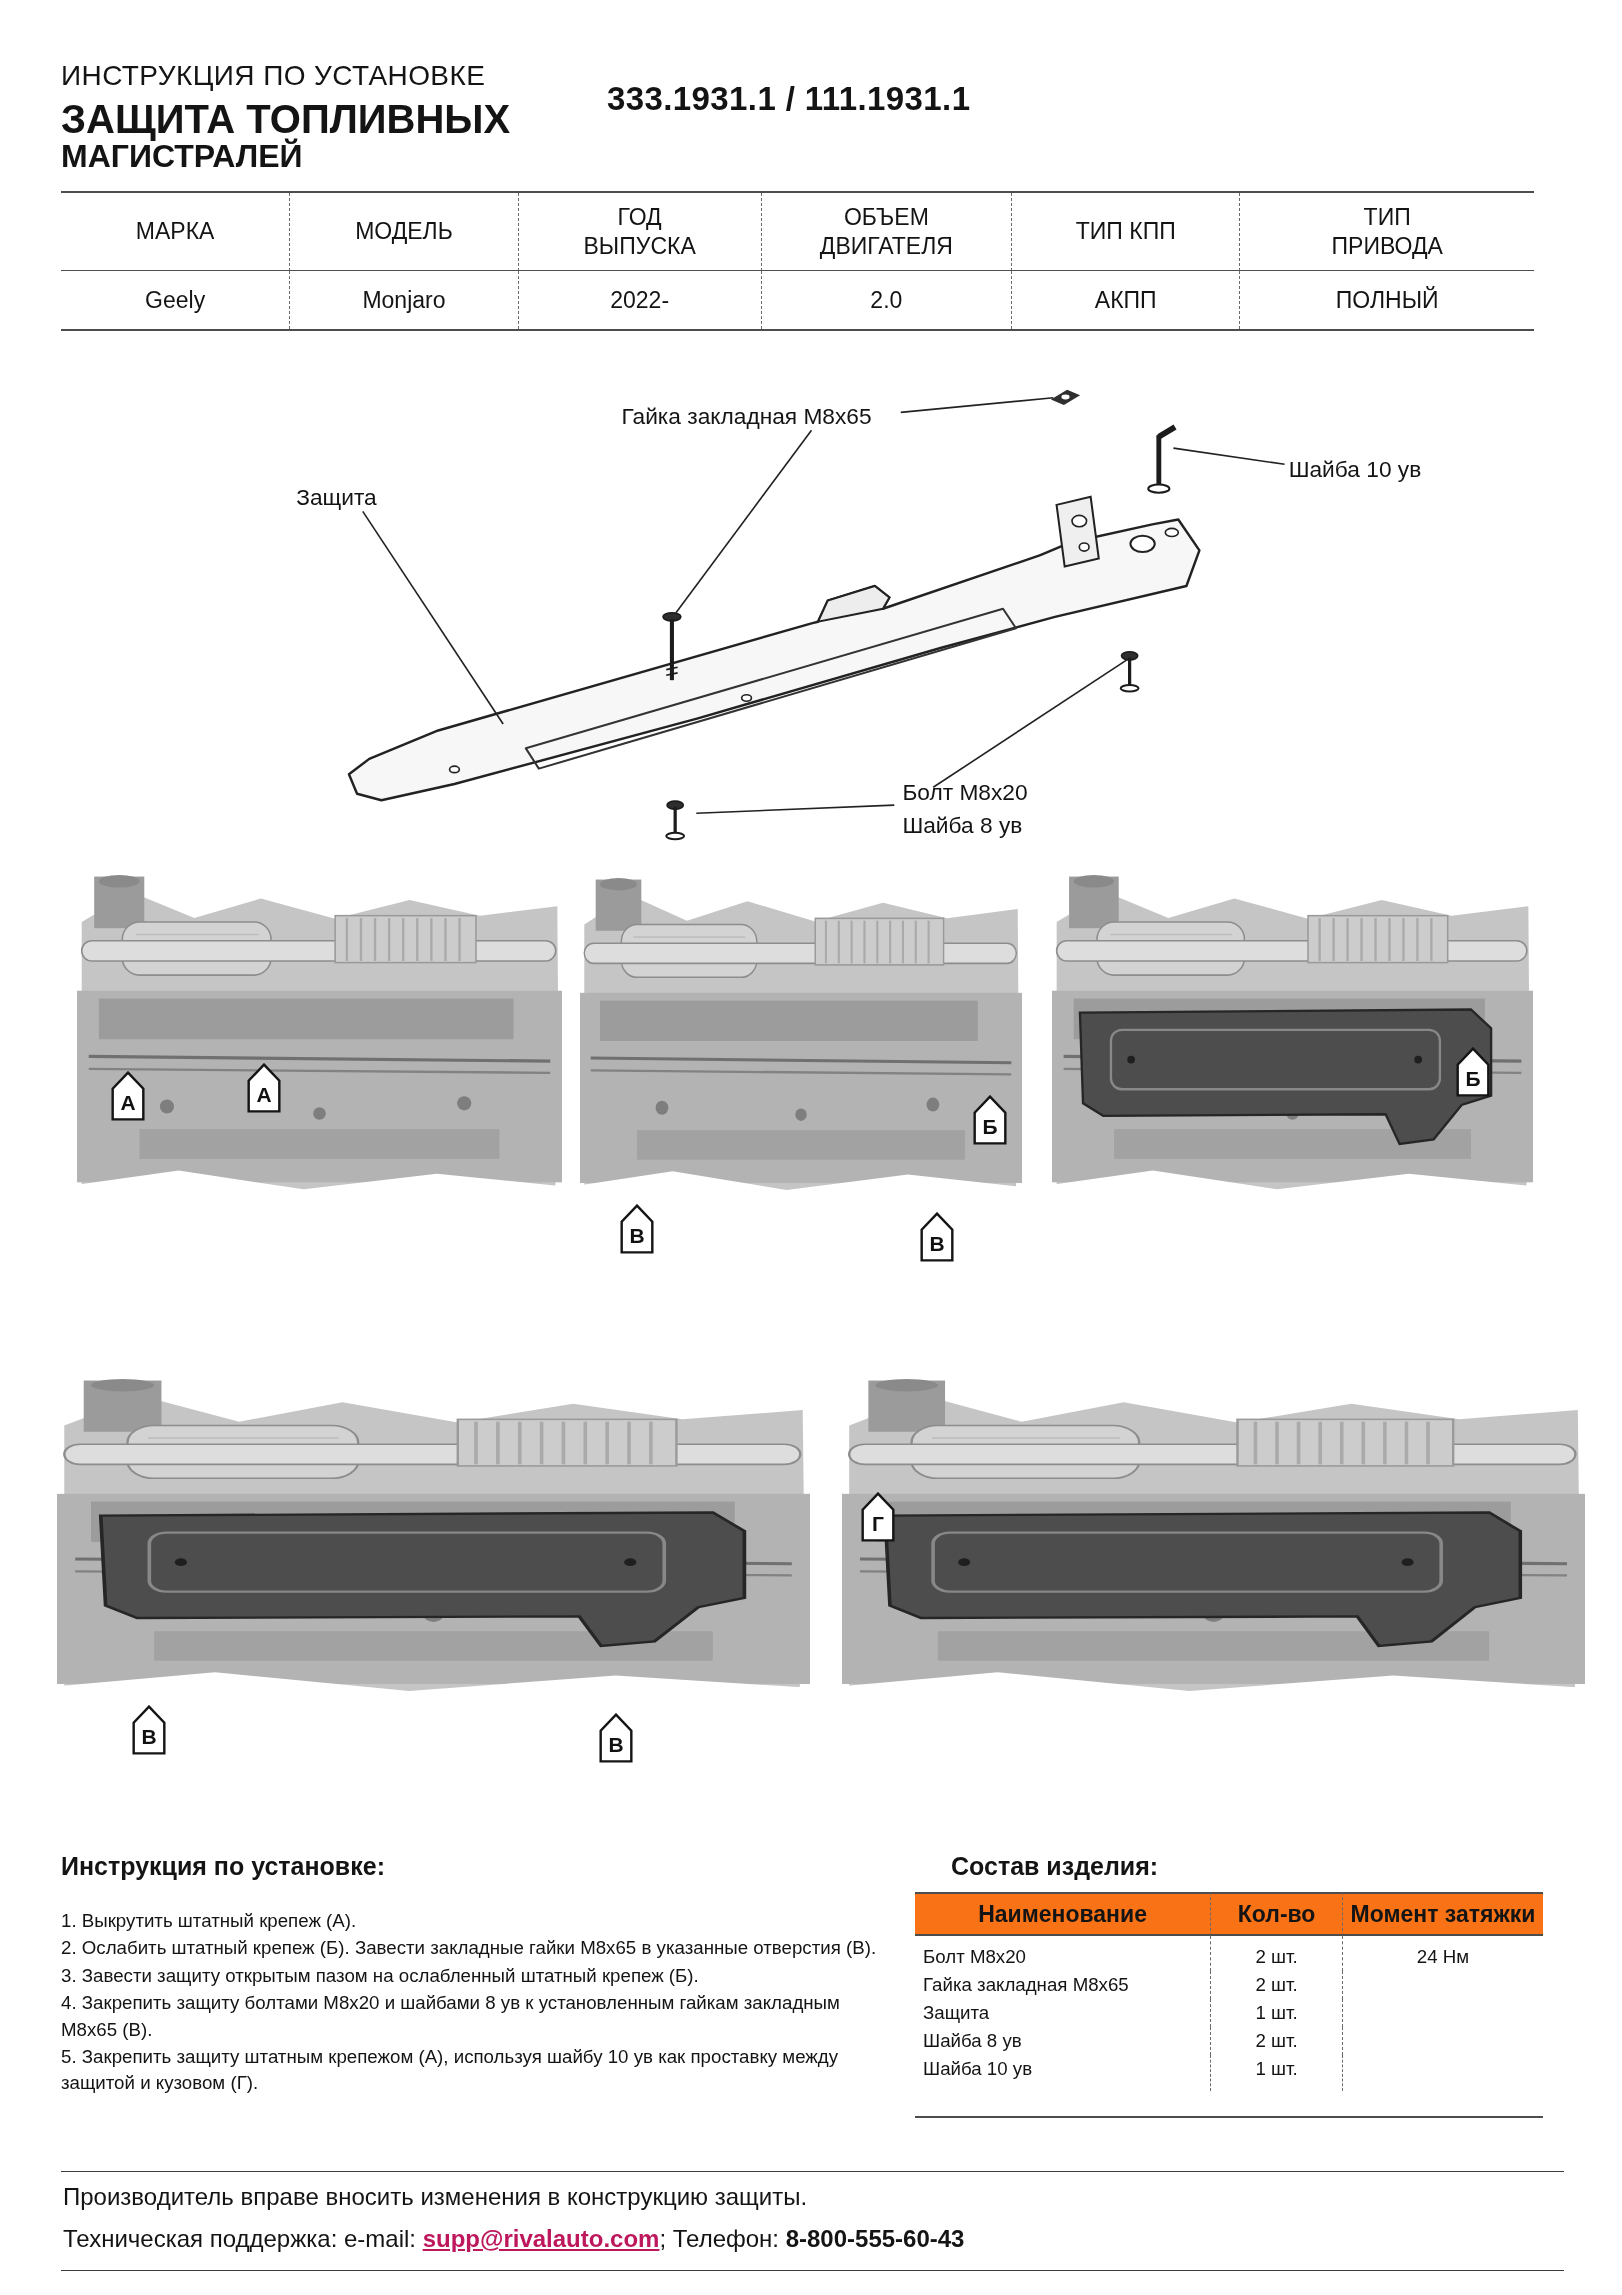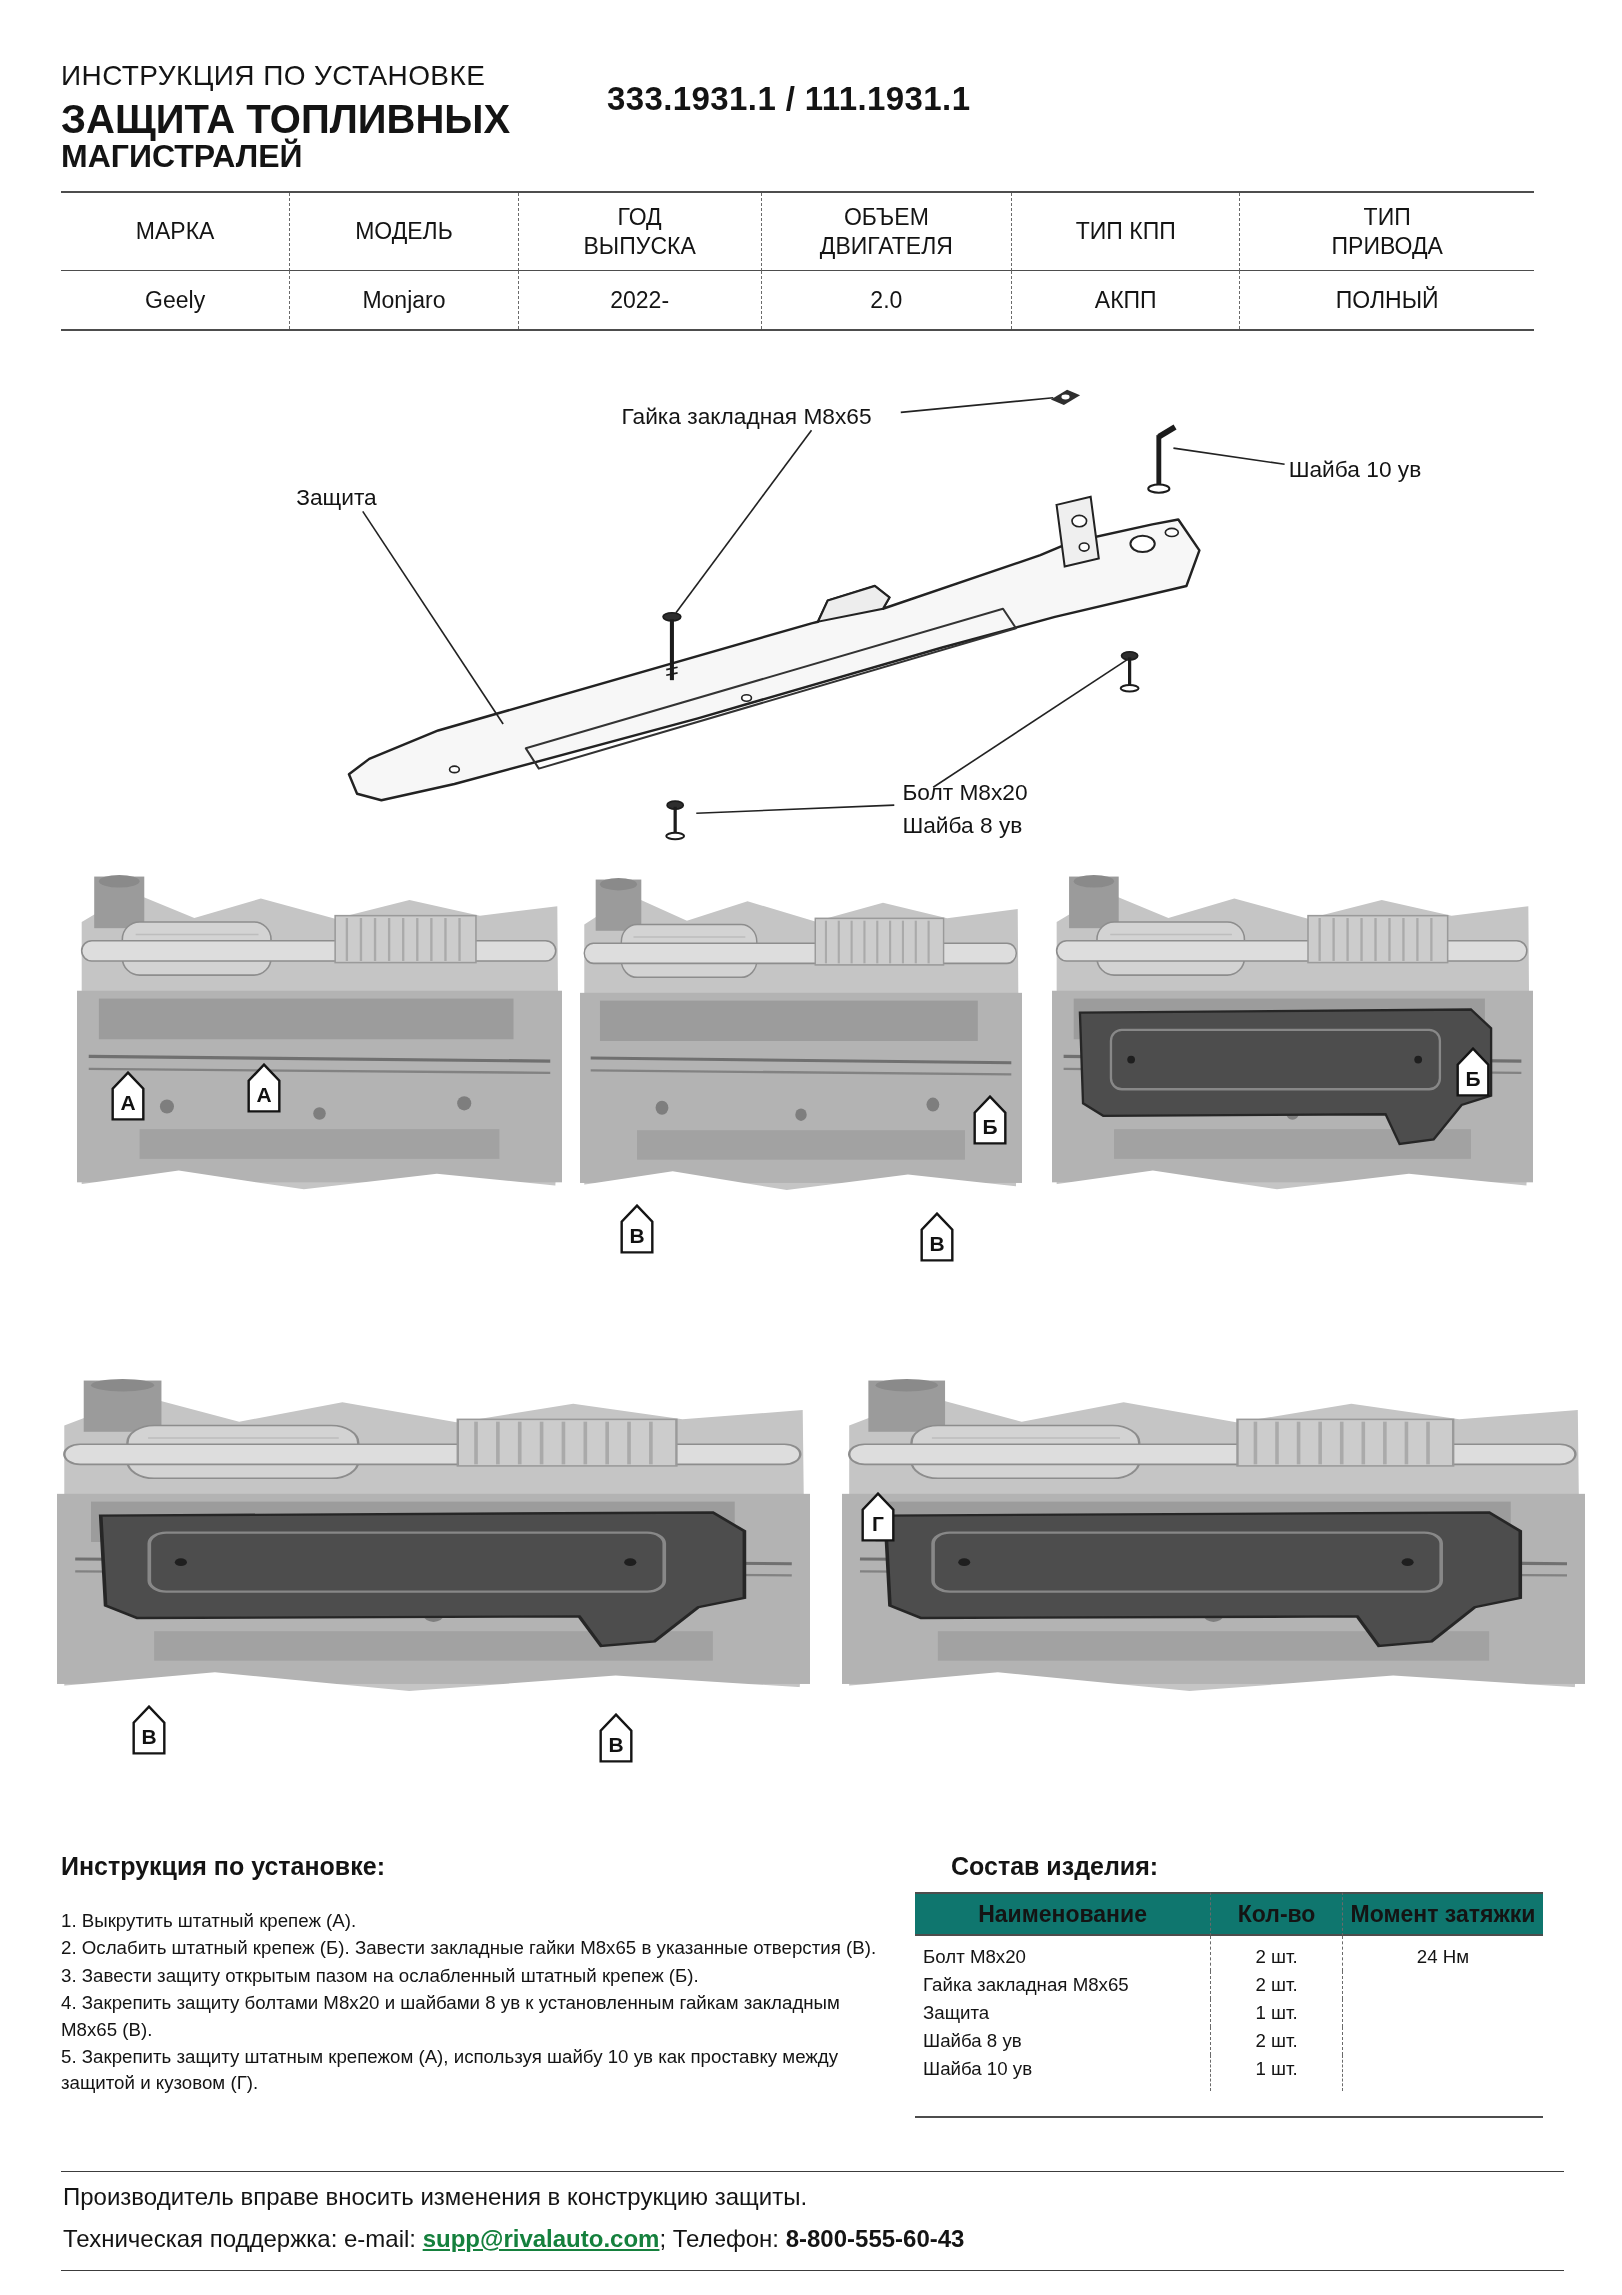--- a/index.html
+++ b/index.html
@@ -42,37 +42,37 @@
   .m-letter { font:700 26px "Liberation Sans", sans-serif; fill:#111; }
 
   
   .instr-title { left:61px; top:1852px; font-size:25px; font-weight:700; }
   .steps { left:61px; top:1908px; width:824px; font-size:18.7px; line-height:1.42; }
   .steps div { margin-bottom:0.8px; }
 
   .parts-title { left:951px; top:1852px; font-size:25px; font-weight:700; }
   .parts { left:915px; top:1892px; width:628px; display:grid;
            grid-template-columns:47% 21% 32%; }
-  .parts .ph { background:#0f766e; font-size:23px; font-weight:700; height:44px;
+  .parts .ph { background:#f97316; font-size:23px; font-weight:700; height:44px;
                display:flex; align-items:center; justify-content:center;
                border-top:2.4px solid #4d4d4d; border-bottom:2.4px solid #4d4d4d; }
   .parts .pc { font-size:18.7px; line-height:1.5; display:flex; align-items:center; }
   .parts .pc.name { justify-content:flex-start; padding-left:8px; }
   .parts .pc.mid  { justify-content:center; }
   .parts .sep { border-left:1.6px dashed #6a6a6a; }
   .parts .first-body { padding-top:6.5px; }
   .parts .last-body { padding-bottom:8px; border-bottom:0; }
   .parts-bottom { left:915px; top:2116px; width:628px; border-top:2.4px solid #4d4d4d; height:0; }
 
   
   .fline { left:61px; width:1503px; border-top:1.6px solid #3c3c3c; height:0; }
   .fl1 { top:2171px; } .fl2 { top:2270px; }
   .disclaimer { left:63px; top:2183px; font-size:24px; }
   .support { left:63px; top:2225px; font-size:24px; }
-  .support a { color:#15803d; font-weight:700; text-decoration:underline; }
+  .support a { color:#be185d; font-weight:700; text-decoration:underline; }
   .support .phone { font-weight:700; }
 </style>
 </head>
 <body>
 
 <svg width="0" height="0" style="position:absolute" aria-hidden="true">
   <defs>
     <symbol id="sym-underbody" viewBox="0 0 620 500" preserveAspectRatio="none">
       <rect x="0" y="0" width="620" height="500" fill="#ffffff"></rect>
       <path d="M6,60 L70,22 L150,55 L235,30 L330,56 L425,32 L515,52 L614,40 L616,300 L610,430 L545,462 L430,445 L305,472 L175,448 L70,468 L6,420 Z" fill="#c5c5c5"></path>

